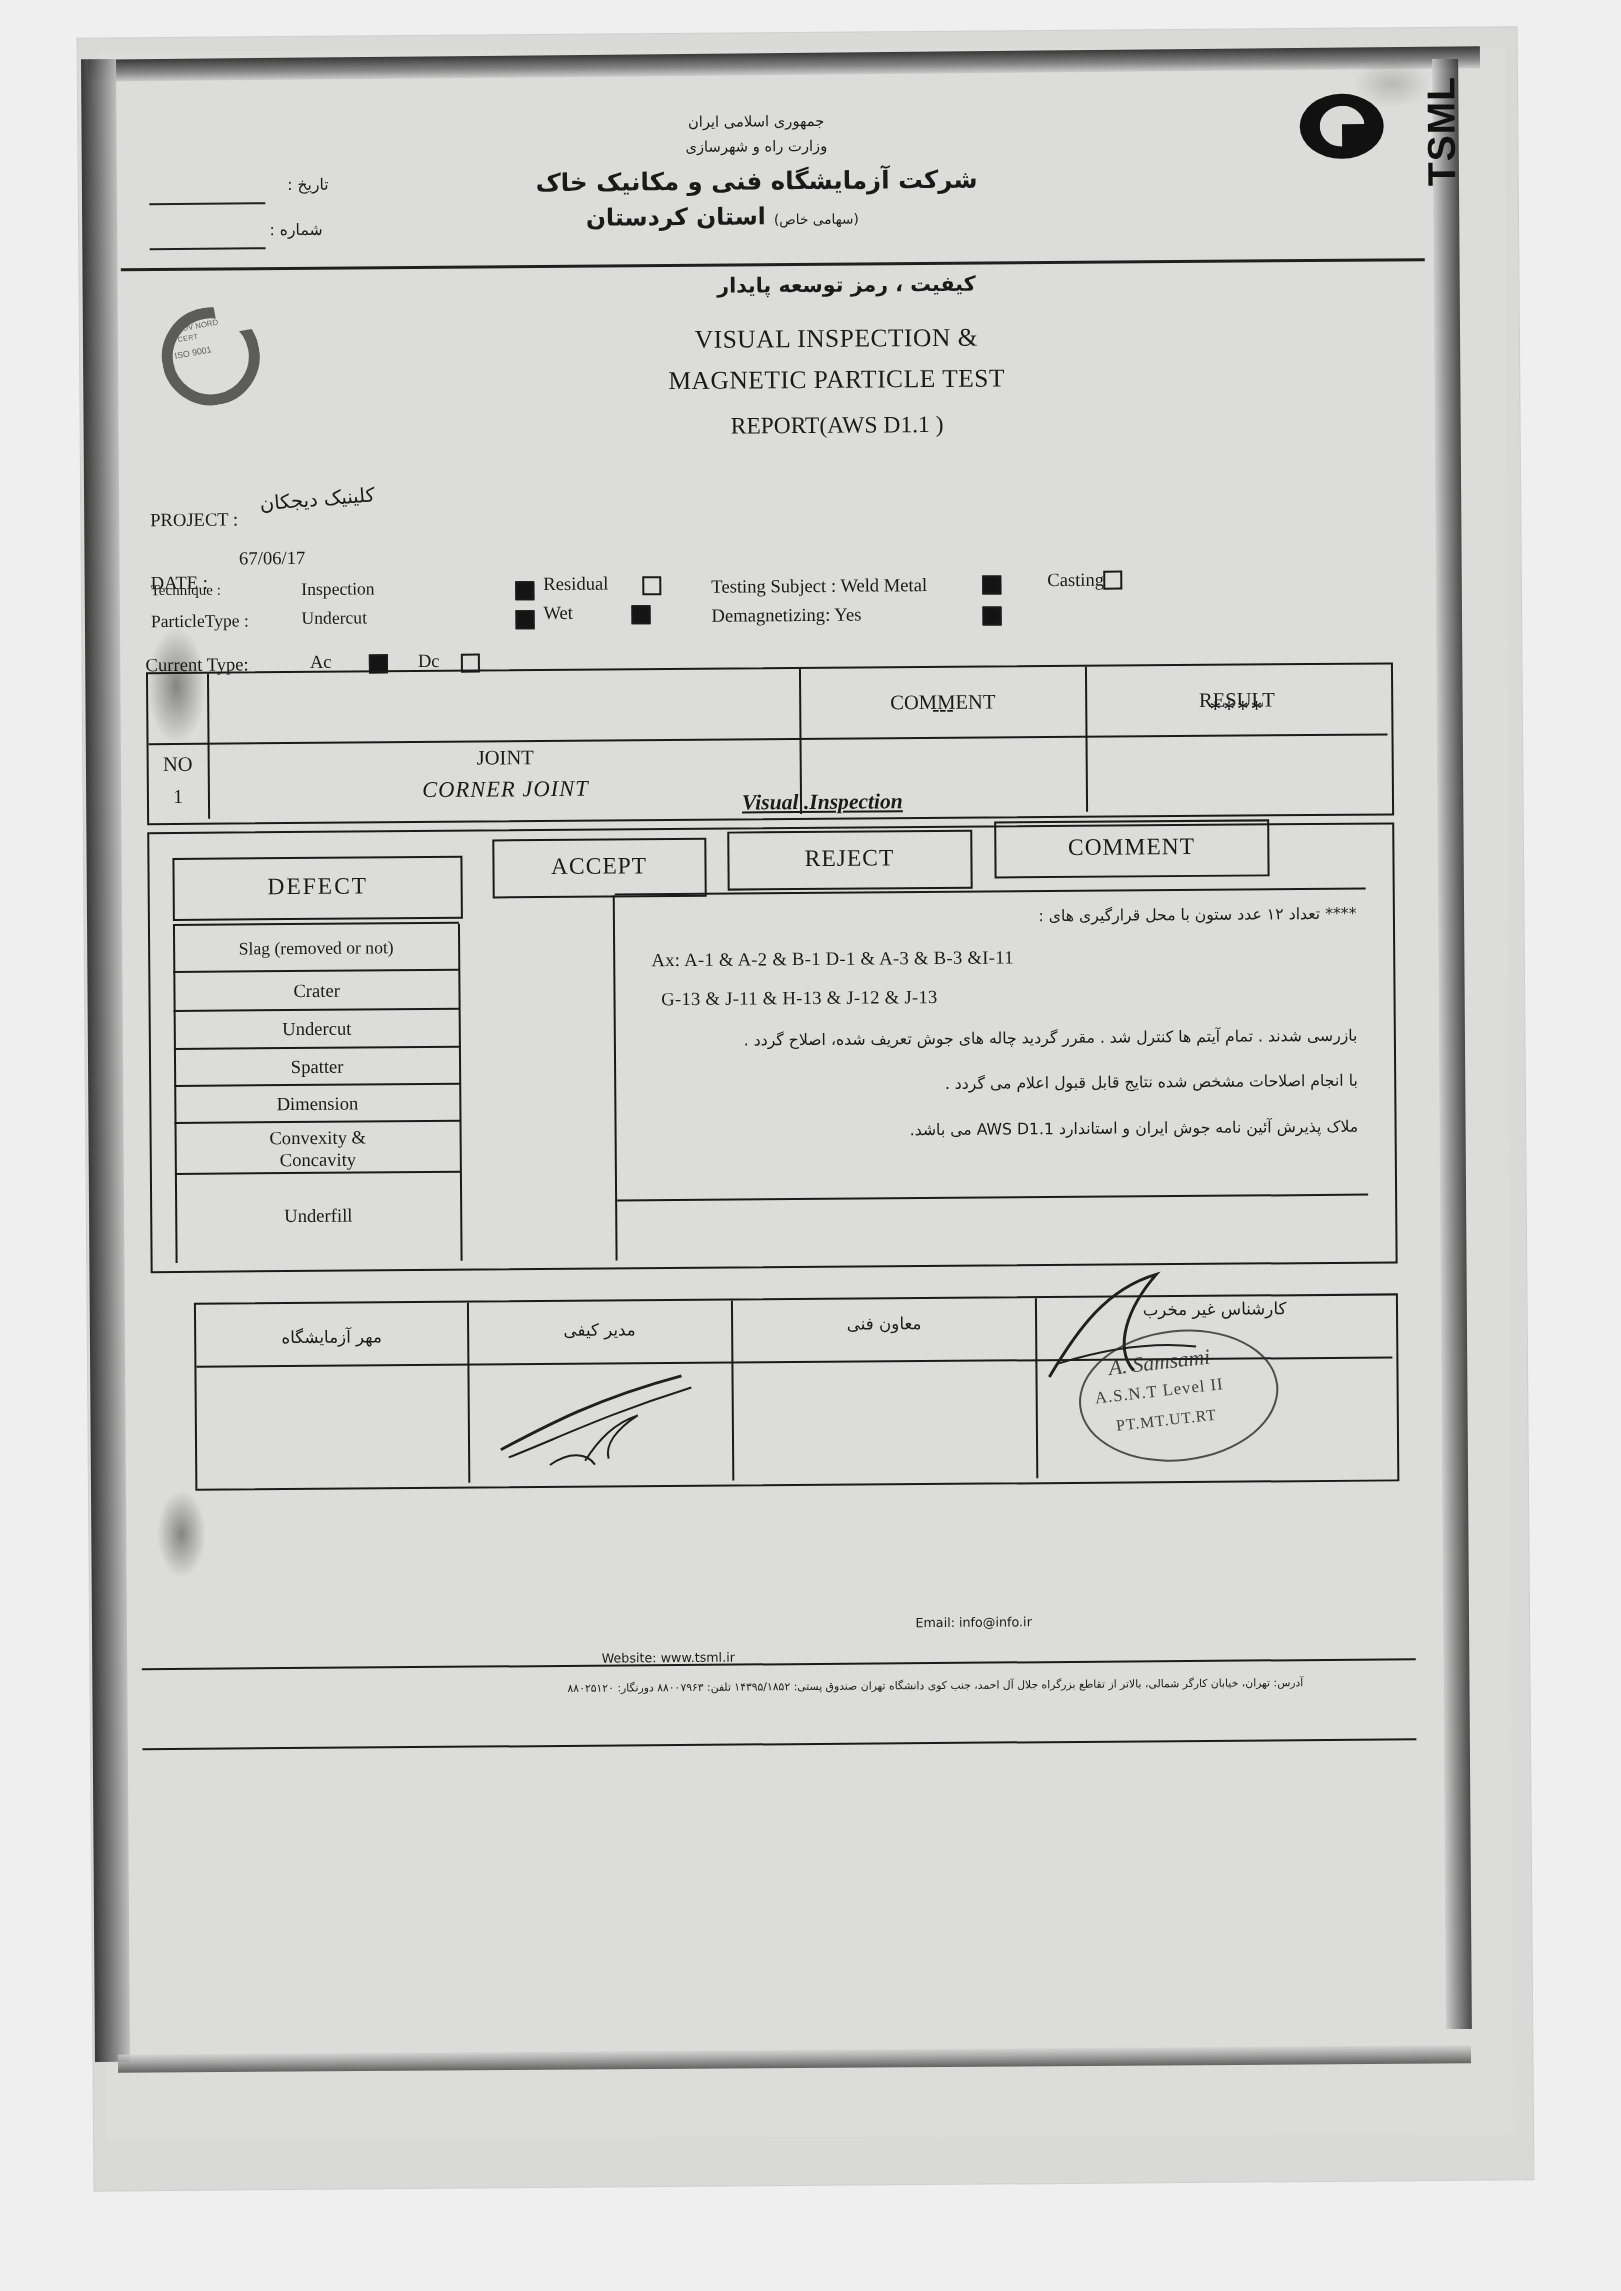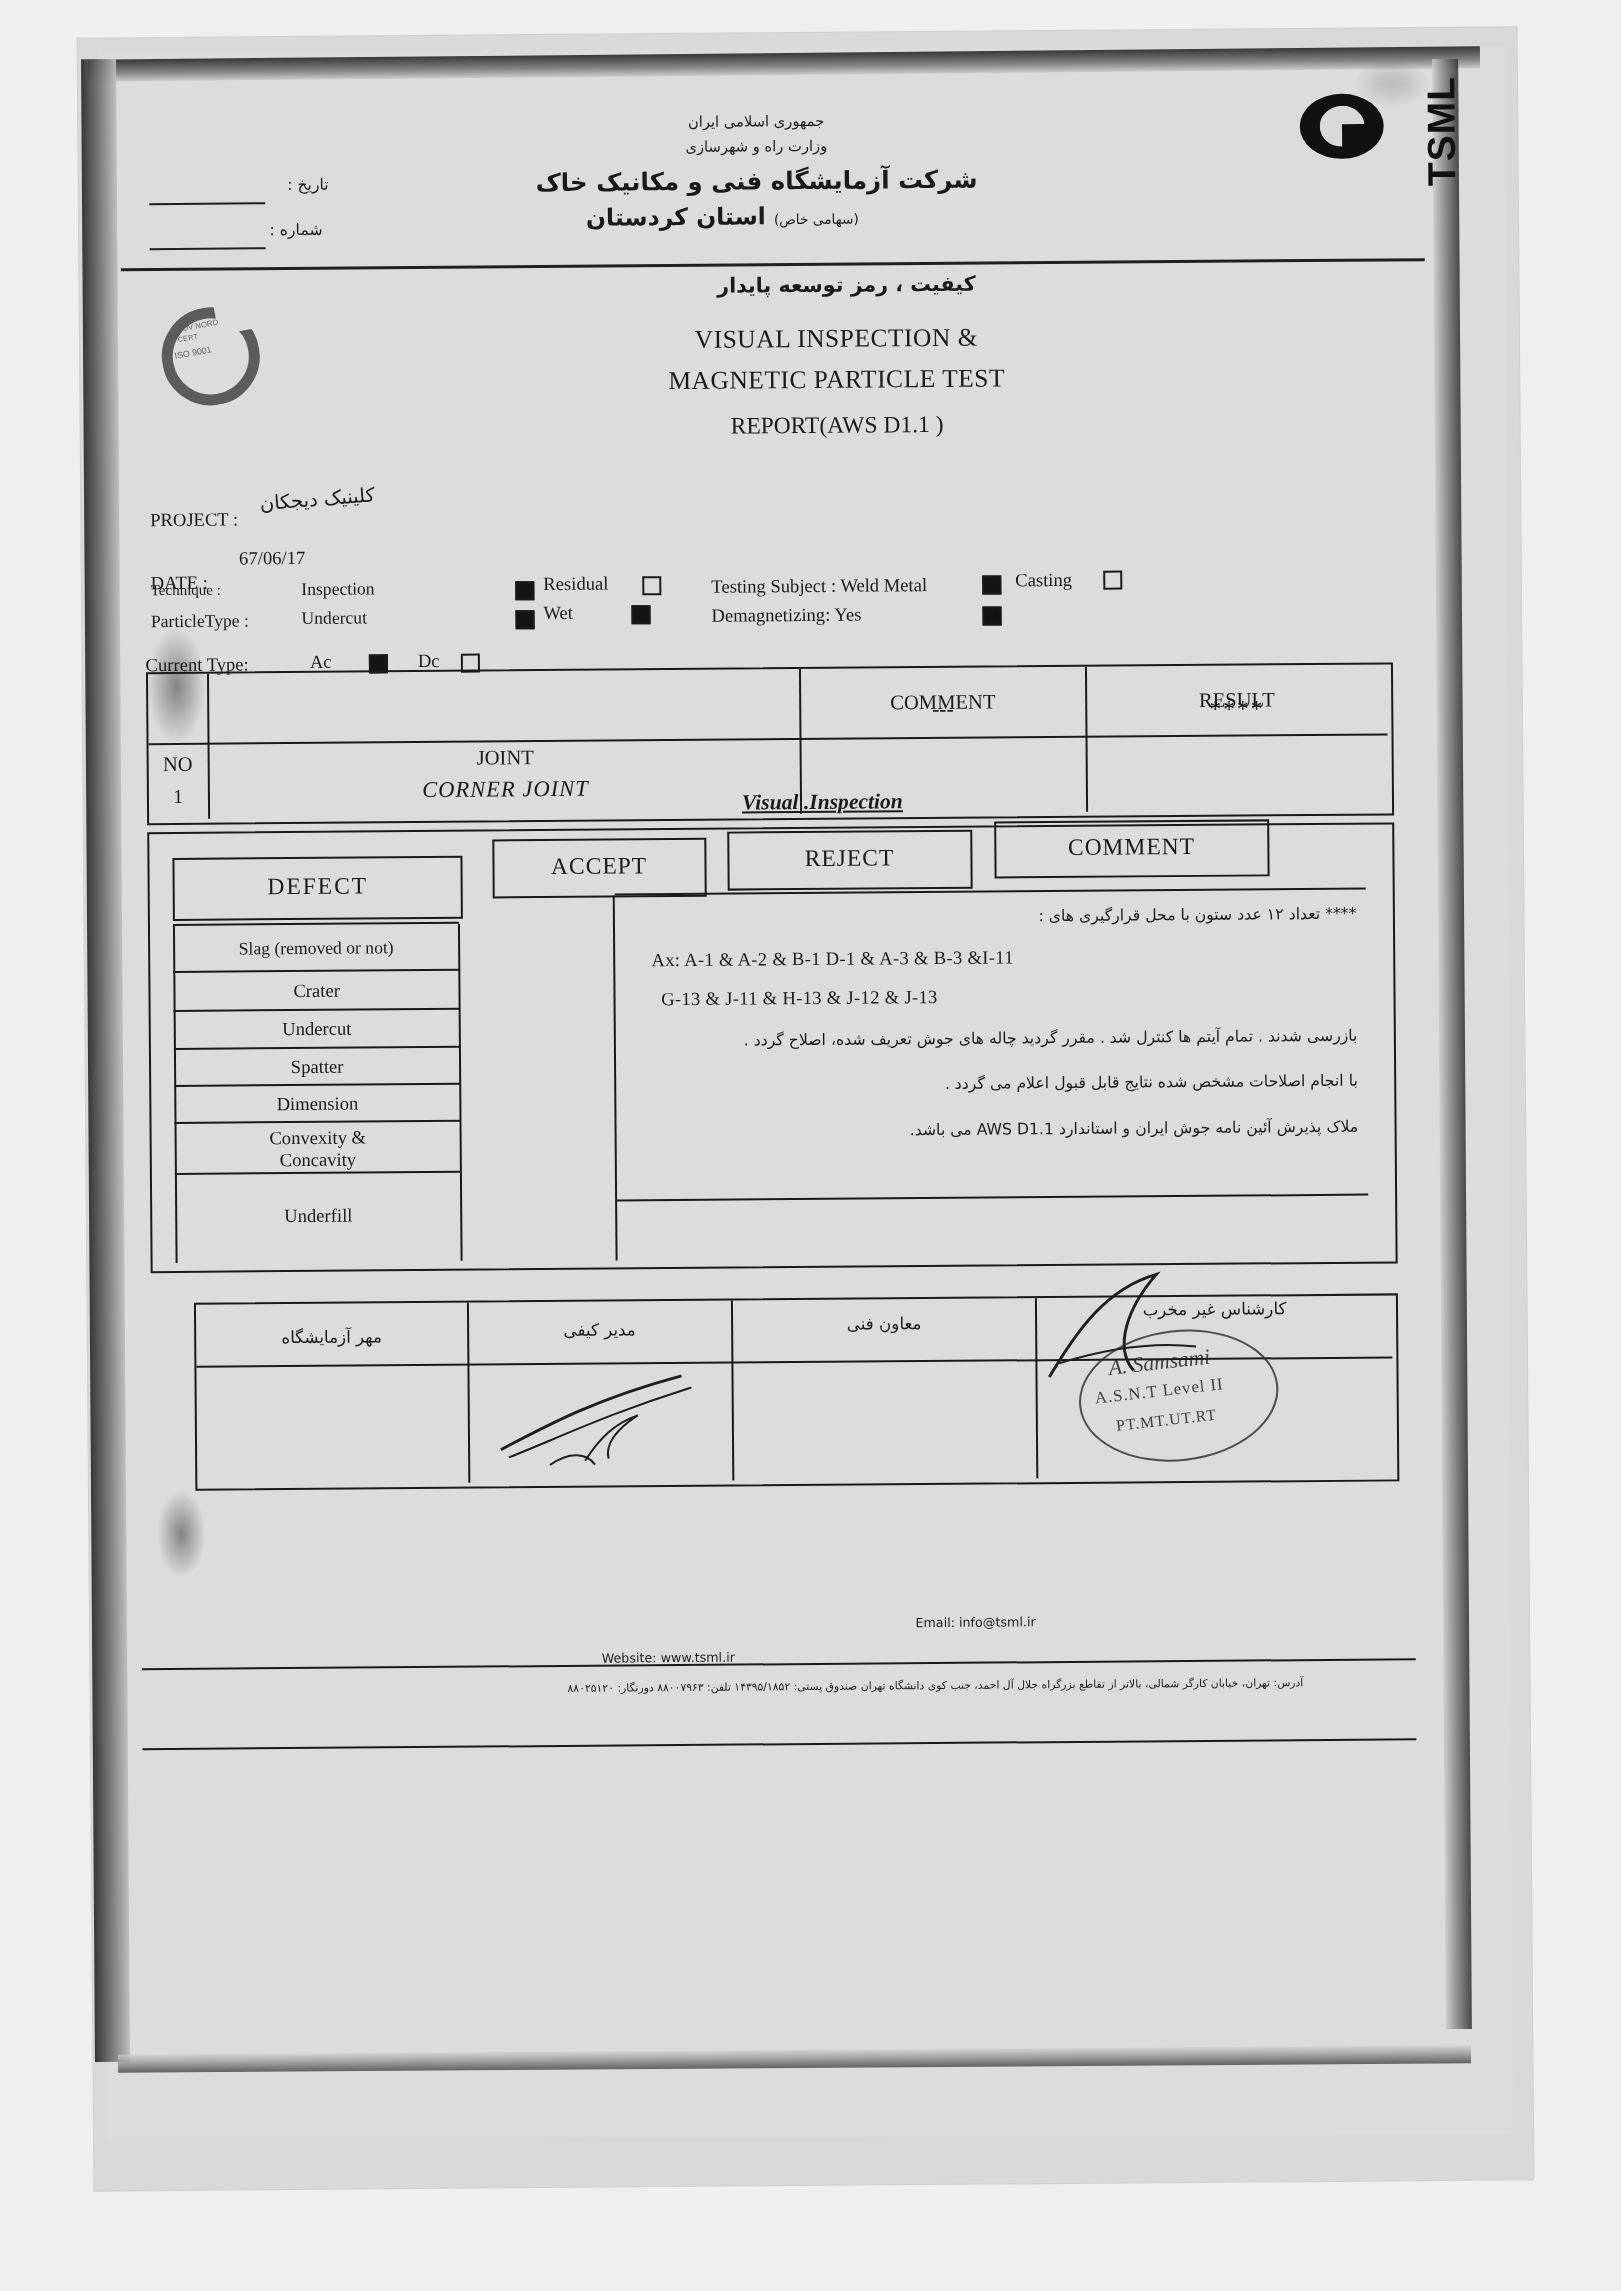--- a/index.html
+++ b/index.html
@@ -317,21 +317,21 @@
 
     <span class="chk filled" style="position:absolute;left:392px;top:547px;"></span>
     <div class="meta-label" style="left:420px;top:539px;font-size:18.6px;">Wet</div>
     <span class="chk filled" style="position:absolute;left:508px;top:543px;"></span>
 
     <div class="meta-label" style="left:588px;top:514px;font-size:18.6px;">
       <span>Testing Subject :</span>
       <span>Weld Metal</span>
     </div>
     <span class="chk filled" style="position:absolute;left:859px;top:516px;"></span>
-    <div class="meta-label" style="left:892px;top:510px;font-size:18.6px;">Casting</div>
+    <div class="meta-label" style="left:924px;top:510px;font-size:18.6px;">Casting</div>
     <span class="chk" style="position:absolute;left:980px;top:512px;"></span>
 
     <div class="meta-label" style="left:588px;top:543px;font-size:18.6px;">
       <span>Demagnetizing:</span>
       <span>Yes</span>
     </div>
     <span class="chk filled" style="position:absolute;left:859px;top:547px;"></span>
 
     <div class="meta-label" style="left:21.6px;top:588px;font-size:18.6px;">Current Type:</div>
     <div class="meta-label" style="left:186px;top:586px;font-size:18.6px;">Ac</div>
@@ -435,21 +435,21 @@
       <div class="stamp-text" style="left:912px;top:53px;font-size:21.6px;font-style:italic;">A. Samsami</div>
       <div class="stamp-text" style="left:898px;top:84px;font-size:16.7px;letter-spacing:1px;">A.S.N.T Level II</div>
       <div class="stamp-text" style="left:919px;top:114px;font-size:15.7px;letter-spacing:1px;">PT.MT.UT.RT</div>
     </div>
 
     <div class="footer-line" style="left:9.8px;top:1602px;width:1274px;"></div>
     <div class="footer-line" style="left:9.8px;top:1682px;width:1274px;"></div>
 
     <div class="foot-txt" style="left:784px;top:1555px;">
       <span>Email:</span>
-      <span>info@tsml.ir</span>
+      <span>info@info.ir</span>
     </div>
     <div class="foot-txt" style="left:470px;top:1588px;">
       <span>Website:</span>
       <span>www.tsml.ir</span>
     </div>
     <div class="foot-small" style="left:323px;top:1619px;width:961px;text-align:center;">آدرس: تهران، خیابان کارگر شمالی، بالاتر از تقاطع بزرگراه جلال آل احمد، جنب کوی دانشگاه تهران صندوق پستی: ۱۴۳۹۵/۱۸۵۲ تلفن: ۸۸۰۰۷۹۶۳  دورنگار: ۸۸۰۲۵۱۲۰</div>
   </div>
 </div>
 
 

